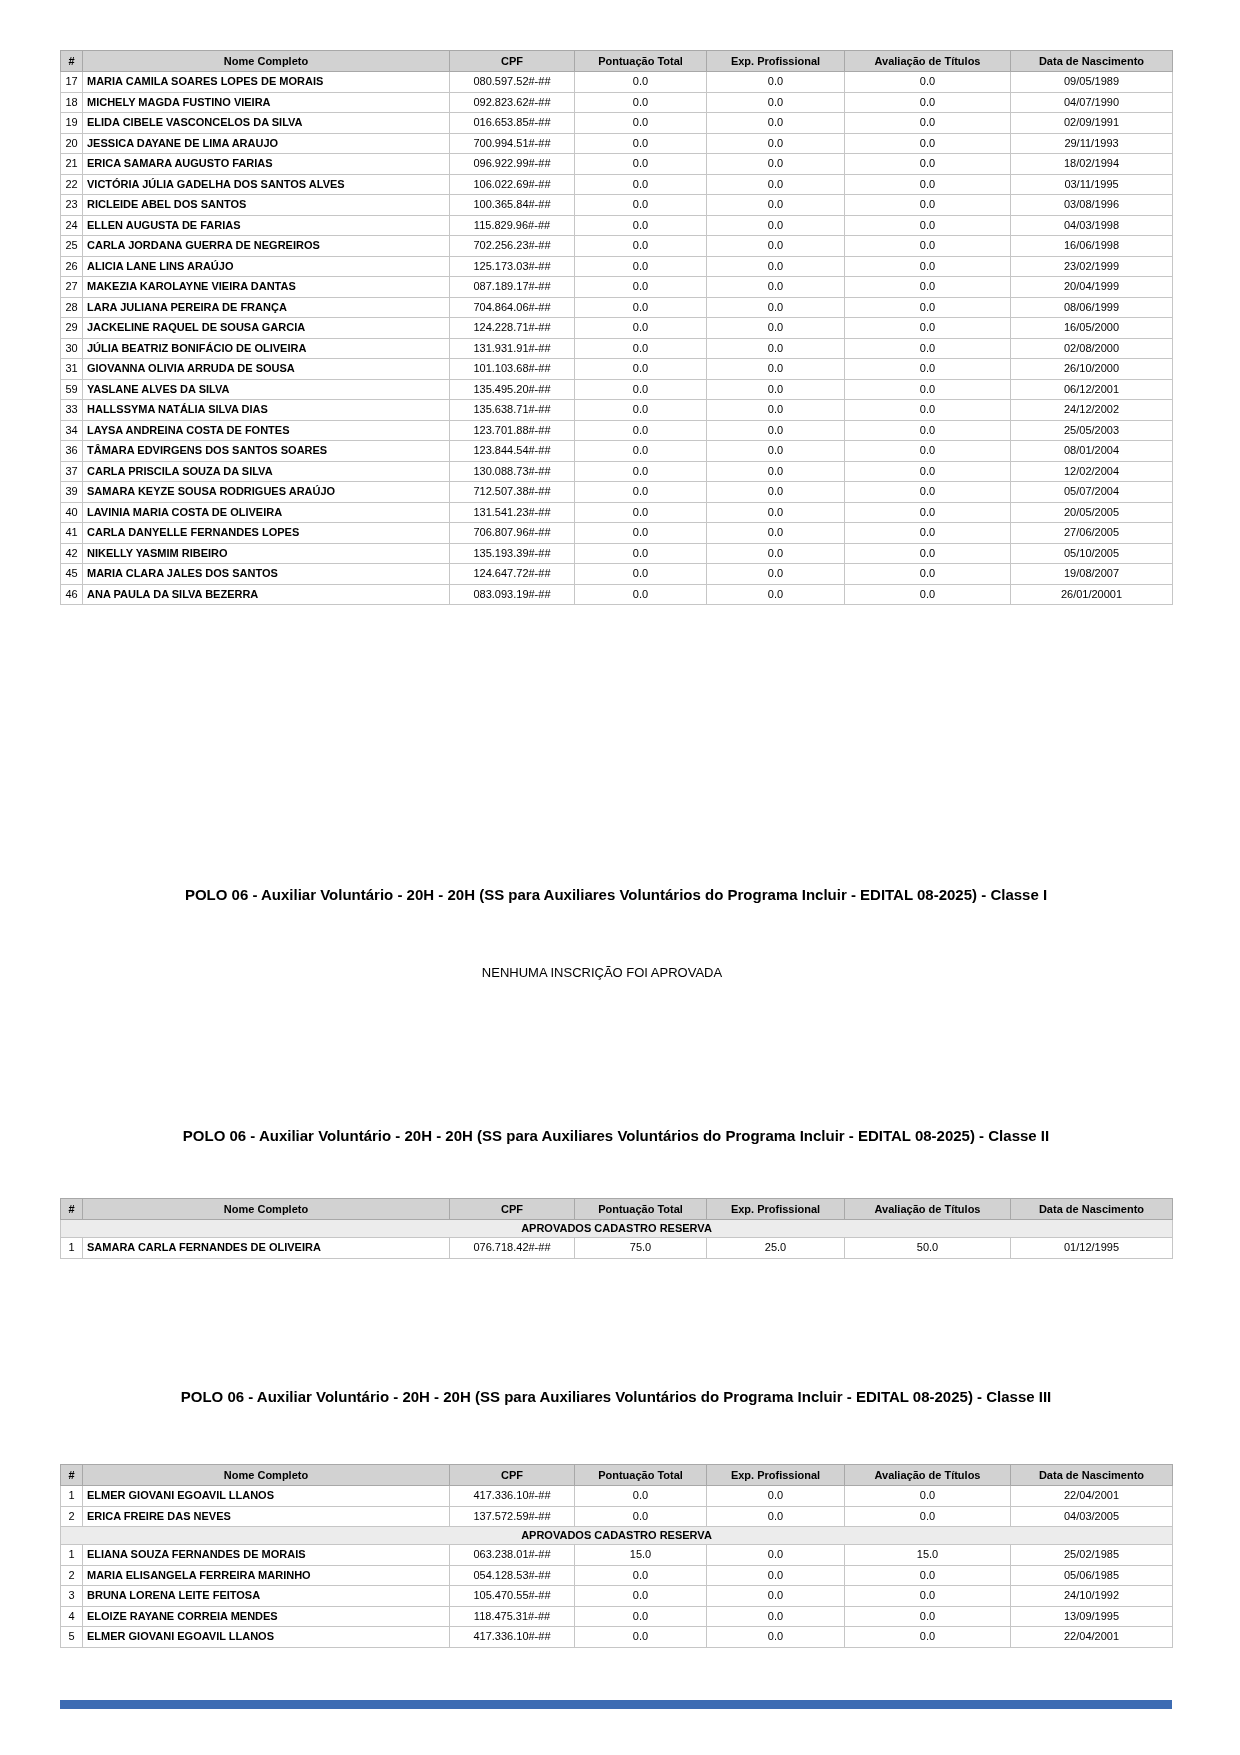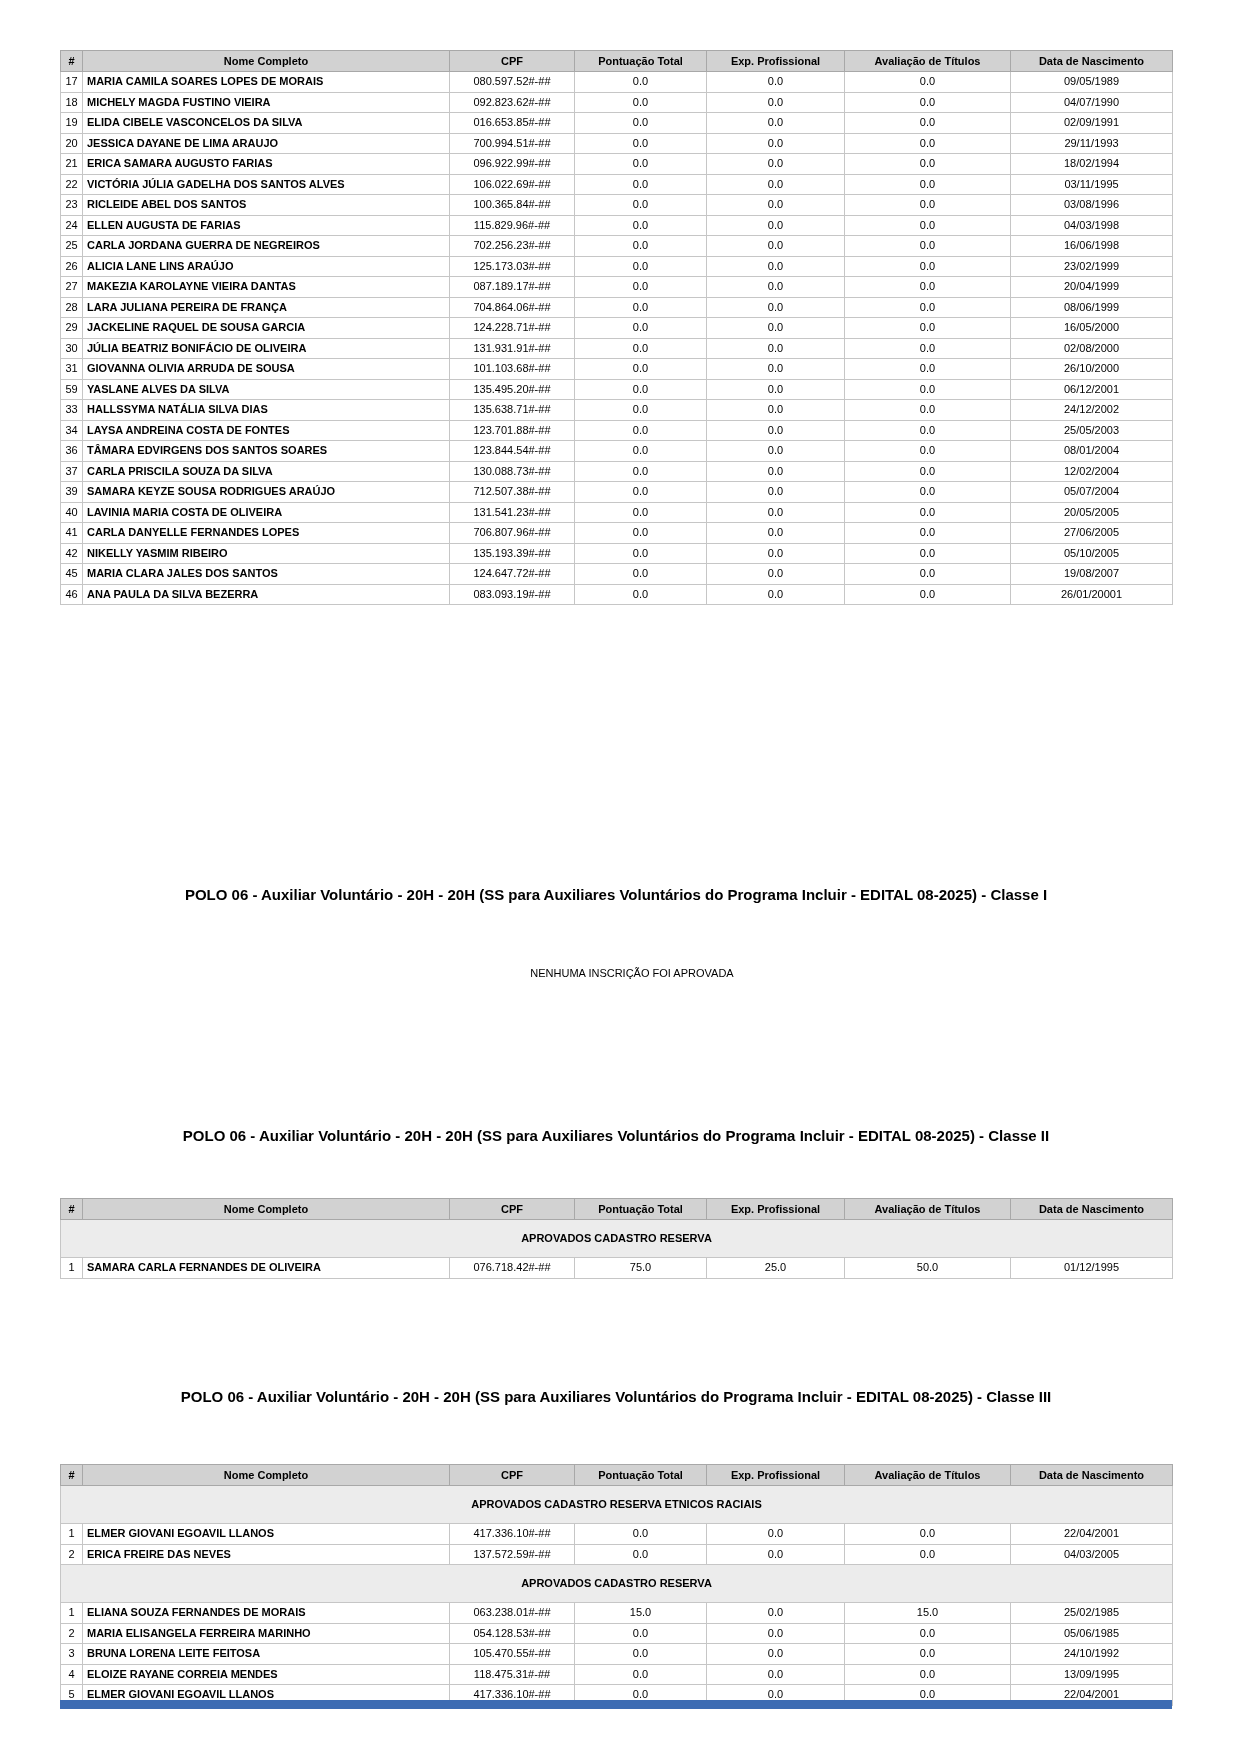--- a/index.html
+++ b/index.html
@@ -37,38 +37,38 @@
     white-space:nowrap;
     overflow:hidden;
     background:#ffffff;
   }
   table.results td.c-center { text-align:center; }
   table.results td.c-left   { text-align:left;font-weight:bold; }
   table.results tr.group-row td {
     background:#ececec;
     font-weight:bold;
     text-align:center;
-    padding:12px 4px;
+    padding:2px 4px;
     line-height:13px;
   }
   .heading {
     position:absolute;
     left:60px;
     width:1112px;
     text-align:center;
     font-weight:bold;
     font-size:15px;
     line-height:18px;
   }
   .note {
     position:absolute;
-    left:76px;
+    left:46px;
     width:1112px;
     text-align:center;
-    font-size:11px;
+    font-size:13px;
     line-height:14px;
   }
   .footer-bar {
     position:absolute;
     left:60px;
     width:1112px;
     height:9px;
   }
 </style>
 </head>
@@ -395,23 +395,20 @@
           <th>#</th>
           <th>Nome Completo</th>
           <th>CPF</th>
           <th>Pontuação Total</th>
           <th>Exp. Profissional</th>
           <th>Avaliação de Títulos</th>
           <th>Data de Nascimento</th>
         </tr>
       </thead>
       <tbody>
-        <tr class="group-row">
-          <td colspan="7">APROVADOS CADASTRO RESERVA ETNICOS RACIAIS</td>
-        </tr>
         <tr>
           <td class="c-center">1</td>
           <td class="c-left">ELMER GIOVANI EGOAVIL LLANOS</td>
           <td class="c-center">417.336.10#-##</td>
           <td class="c-center">0.0</td>
           <td class="c-center">0.0</td>
           <td class="c-center">0.0</td>
           <td class="c-center">22/04/2001</td>
         </tr>
         <tr>

